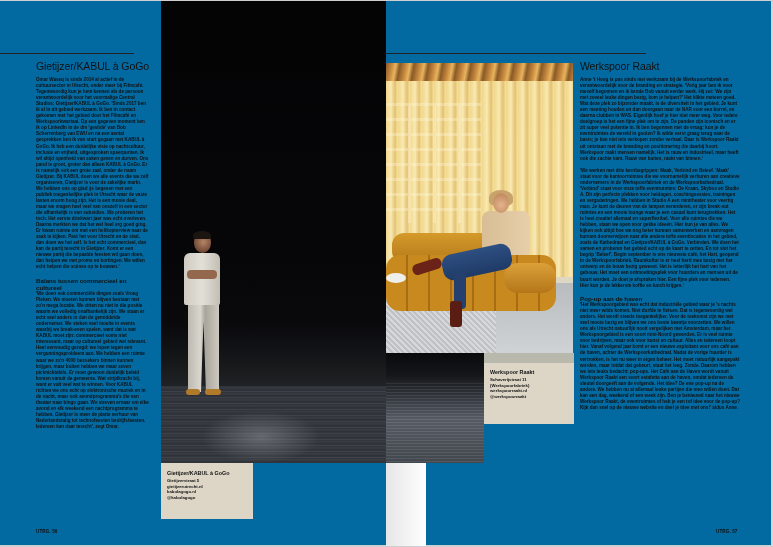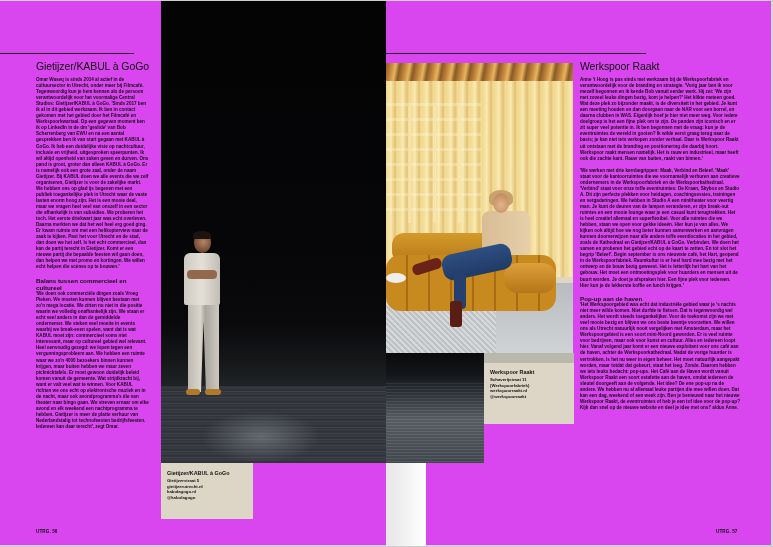--- a/index.html
+++ b/index.html
@@ -1,19 +1,19 @@
 <!DOCTYPE html>
 <html><head>
 <meta charset="utf-8">
 <style>
   * { box-sizing: border-box; margin: 0; padding: 0; }
   html, body { width: 773px; height: 547px; overflow: hidden; background: #ffffff; }
   body { position: relative; font-family: "Liberation Sans", sans-serif; color: #111; }
 
-  .spread { position: absolute; left: 0; top: 0; width: 773px; height: 547px; background: #d946ef;
+  .spread { position: absolute; left: 0; top: 0; width: 773px; height: 547px; background: #0369a1;
             border-top: 1px solid #cfcfcf; border-bottom: 2px solid #cfcfcf; border-right: 2px solid #d5d5d5; }
 
   .rule { position: absolute; height: 1px; background: #222; }
 
   .title { position: absolute; font-size: 10.5px; font-weight: normal; color: #111; letter-spacing: -0.1px; }
 
   .col { position: absolute; font-size: 4.6px; line-height: 6.05px; color: #111; font-weight: bold; text-align: left; }
   .col p { margin-bottom: 6px; }
   .col h3 { font-size: 6.2px; font-weight: bold; line-height: 7px; margin-top: 2px; margin-bottom: 0.5px; }
 

